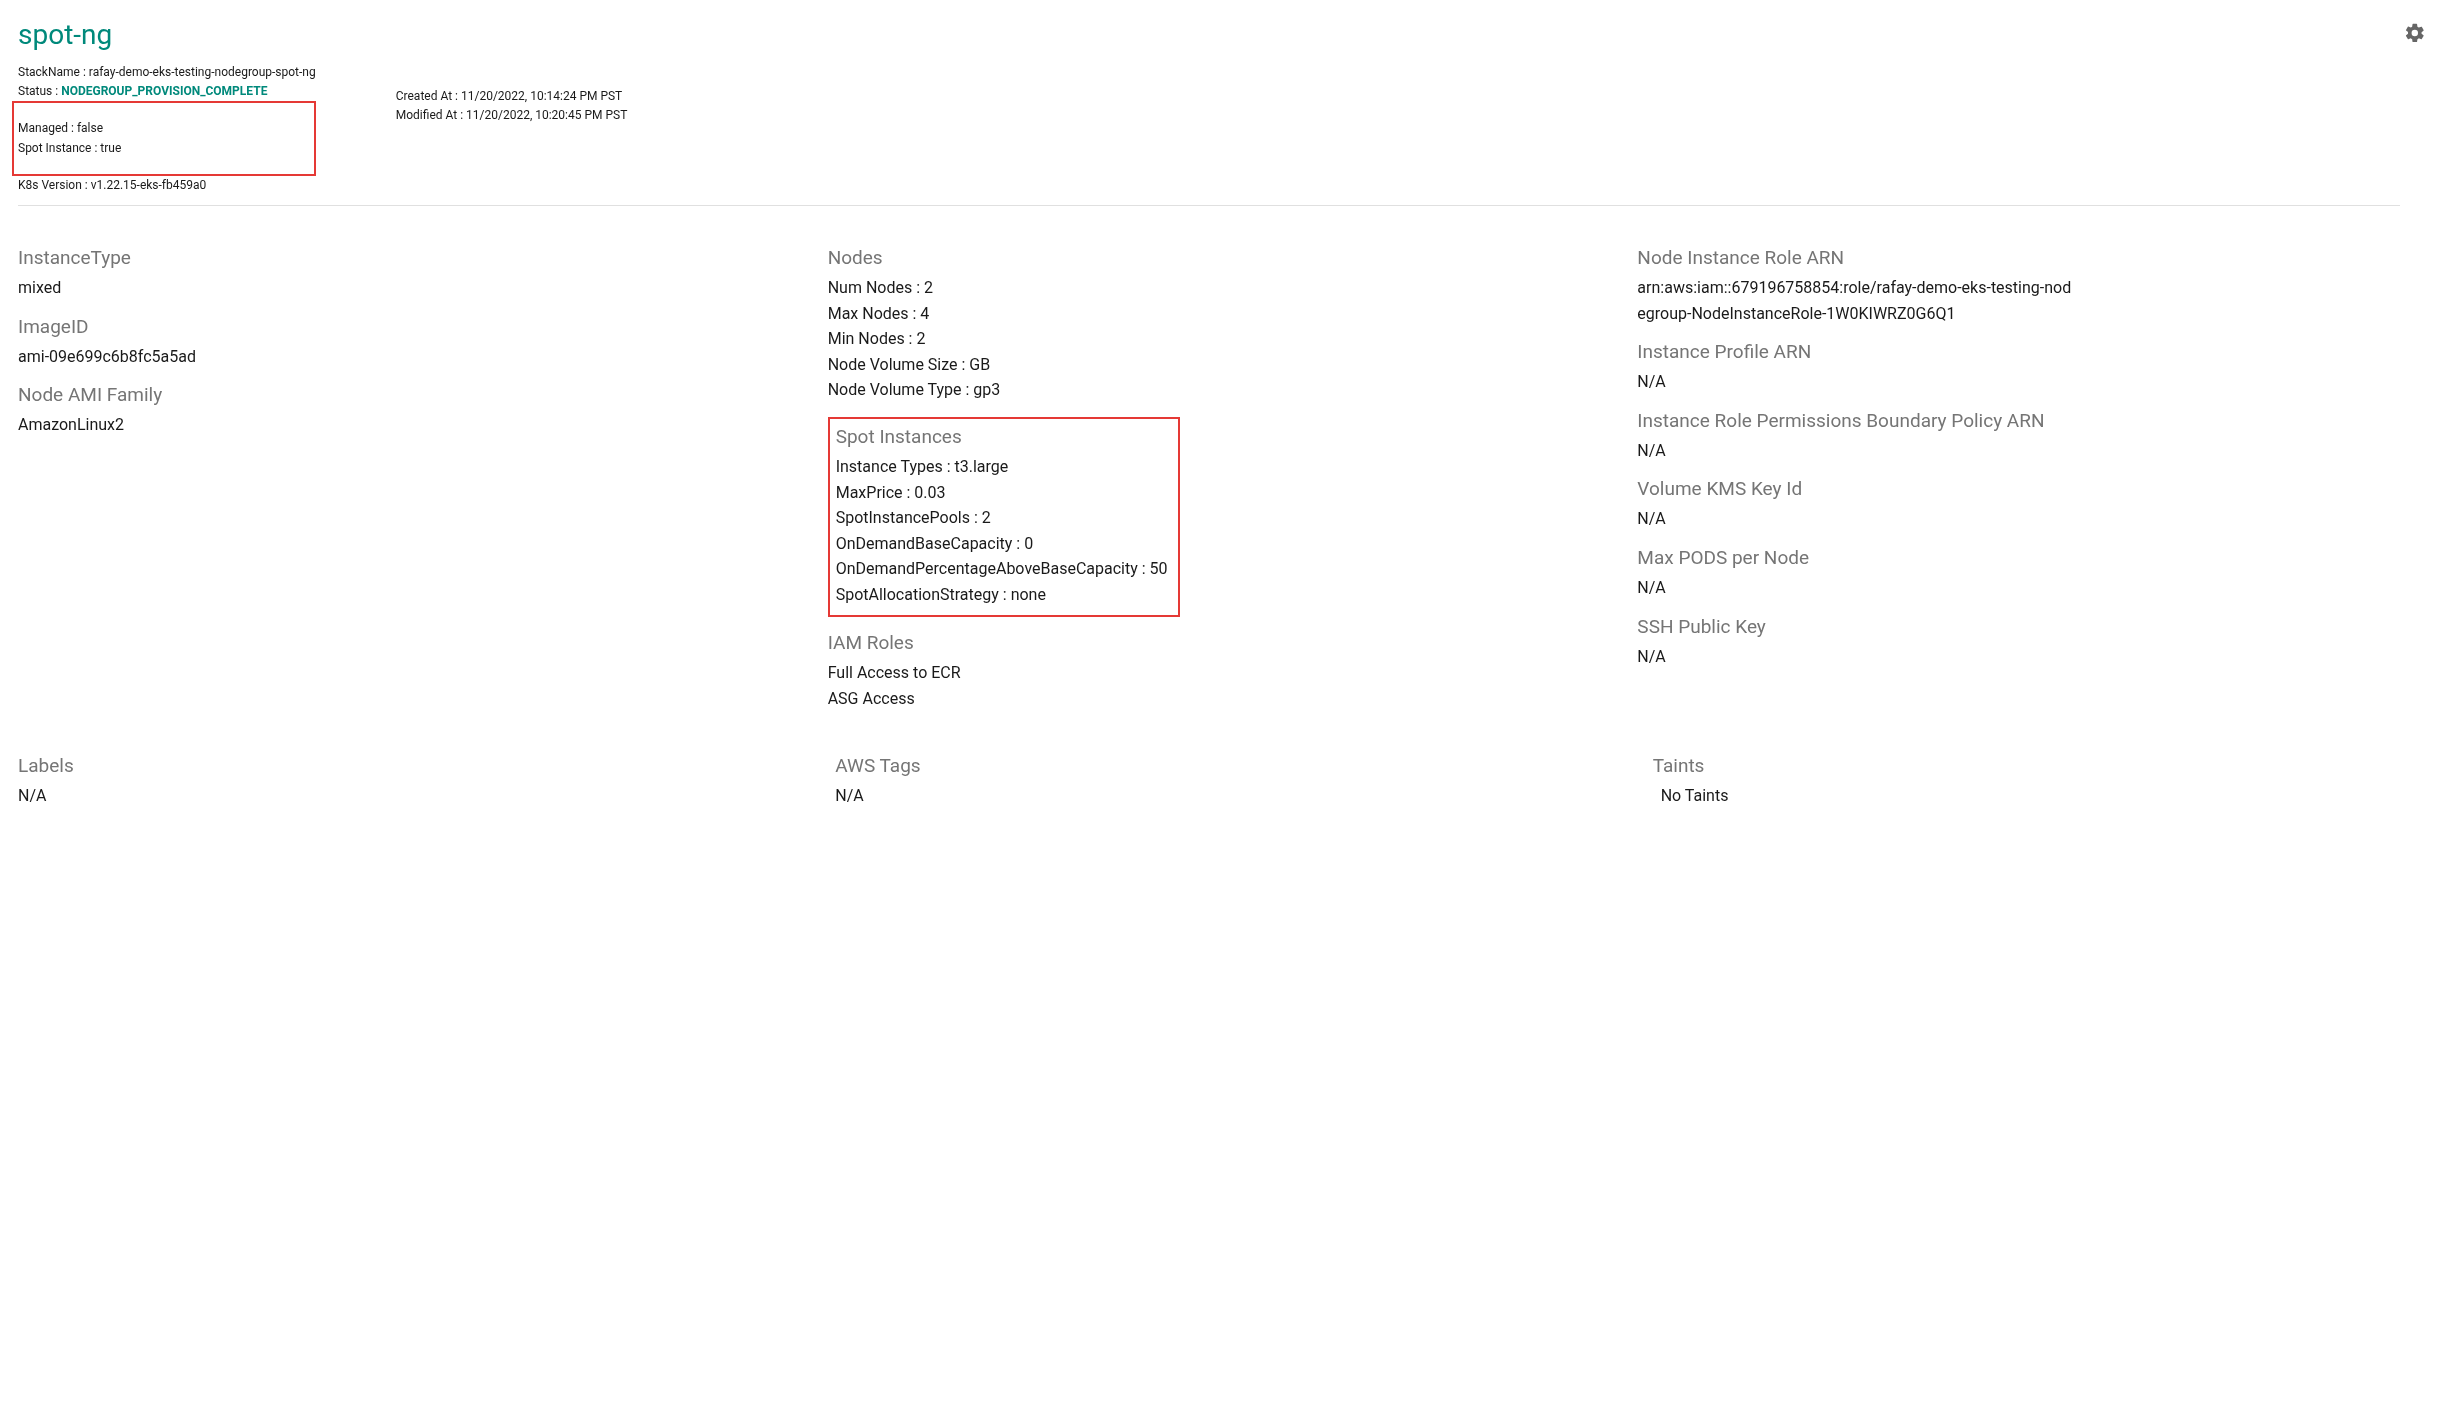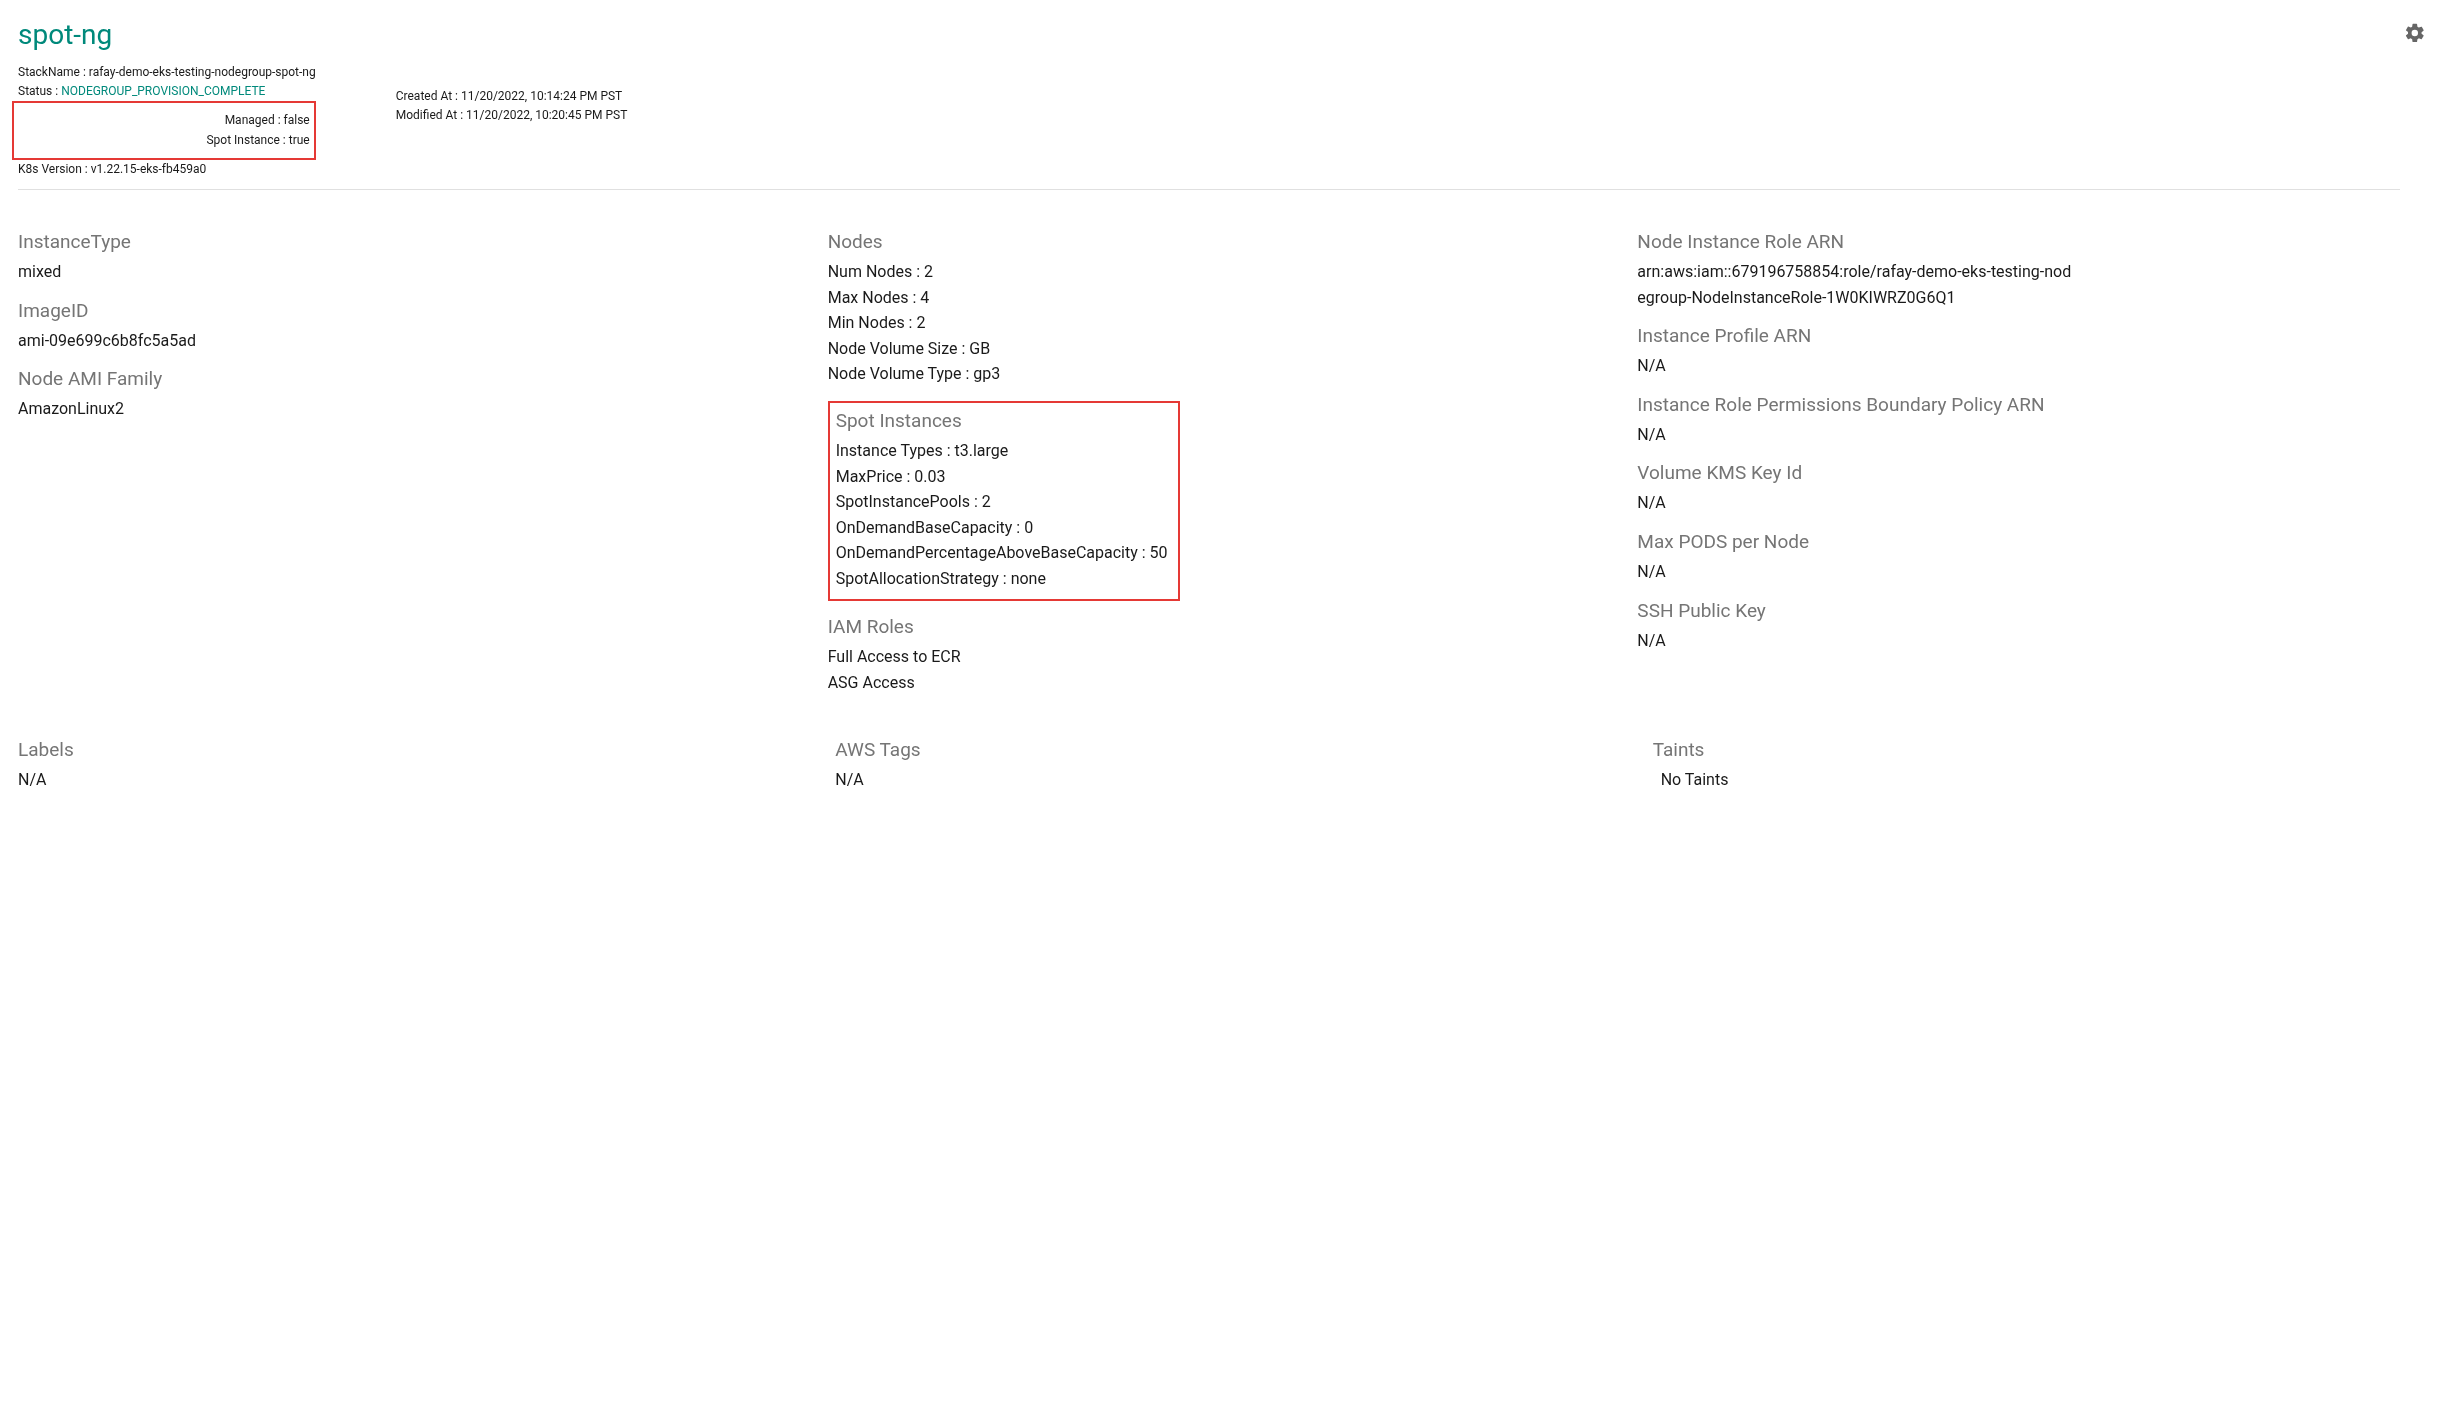--- a/index.html
+++ b/index.html
@@ -32,27 +32,26 @@
     gap: 80px;
     margin-bottom: 10px;
     padding-bottom: 10px;
     border-bottom: 1px solid #e0e0e0;
     font-size: 12px;
     line-height: 1.6;
   }
   .meta-col { display: flex; flex-direction: column; }
   .meta-item { white-space: nowrap; }
   .meta-item .label { color: #1a1a1a; }
-  .status-value { color: #00897b; font-weight: 400; }
+  .status-value { color: #00897b; font-weight: 700; }
   .highlight-box {
     border: 2px solid #e53935;
     display: inline-block;
-    padding: 8px 4px;
+    padding: 16px 4px;
     margin-left: -6px;
-    text-align: right;
   }
   .columns {
     display: flex;
     gap: 17px;
     margin-top: 16px;
   }
   .col { flex: 1; min-width: 0; }
   .section-title {
     color: #757575;
     font-size: 19px;

